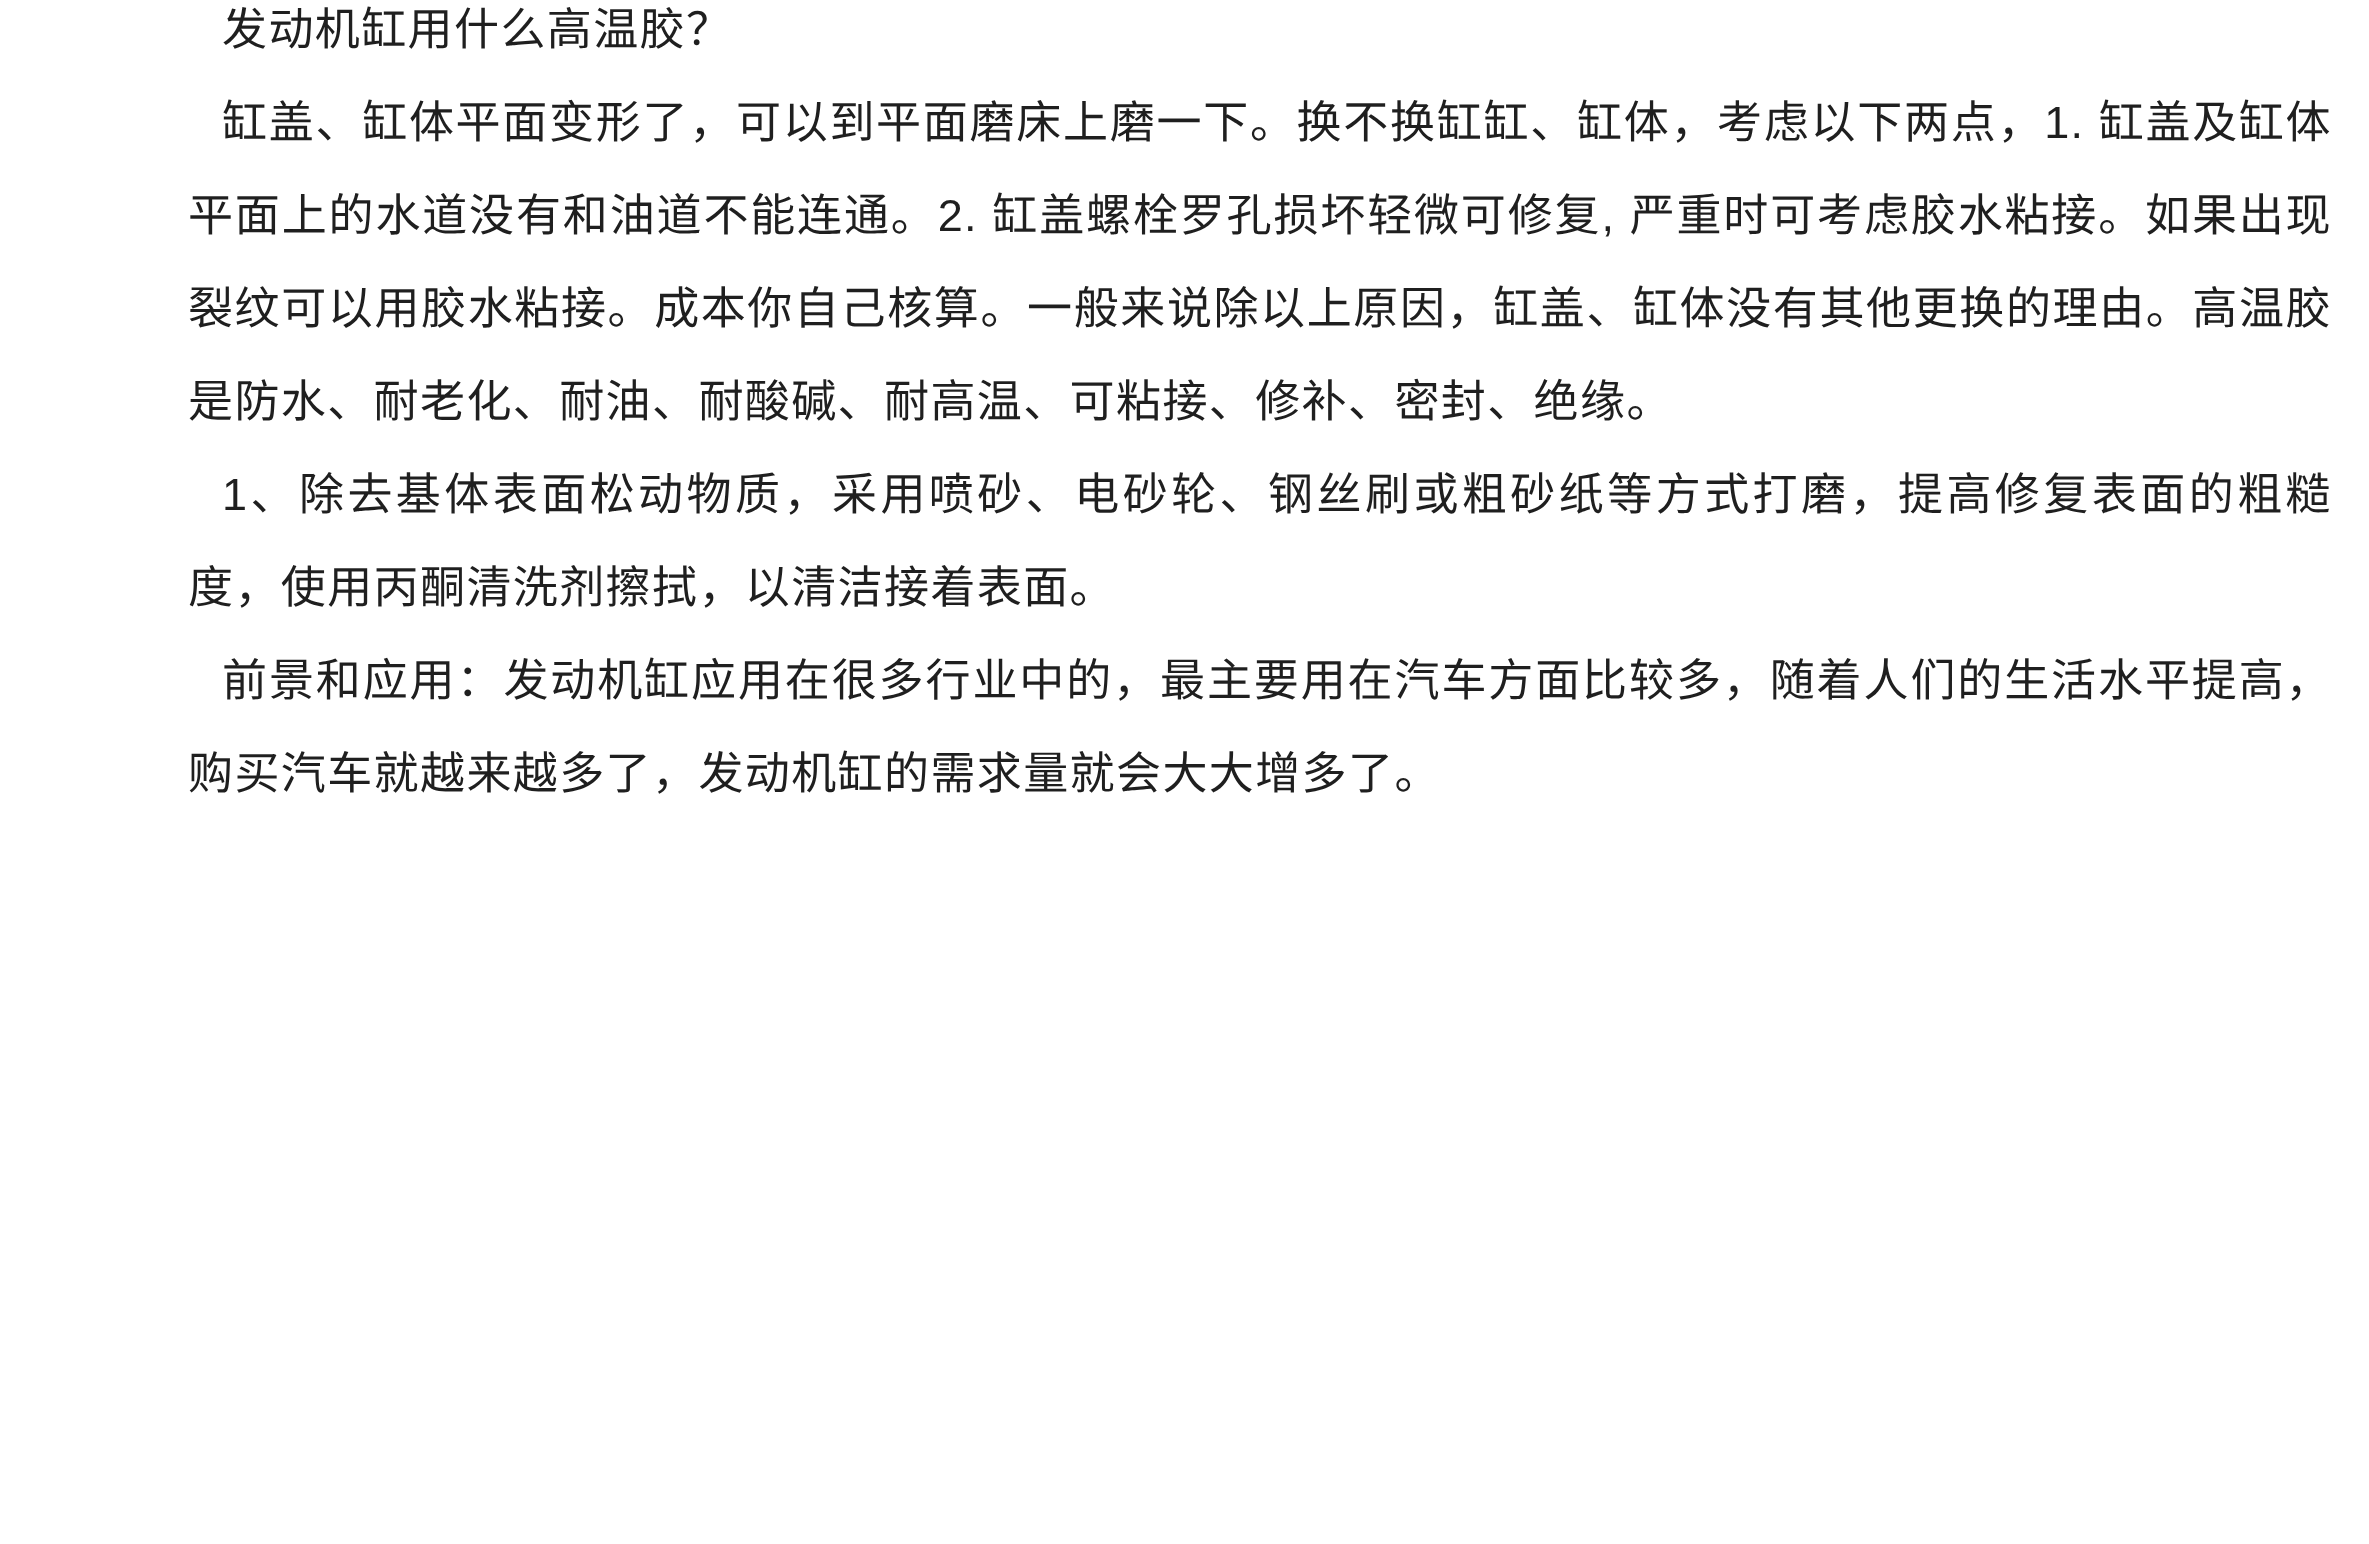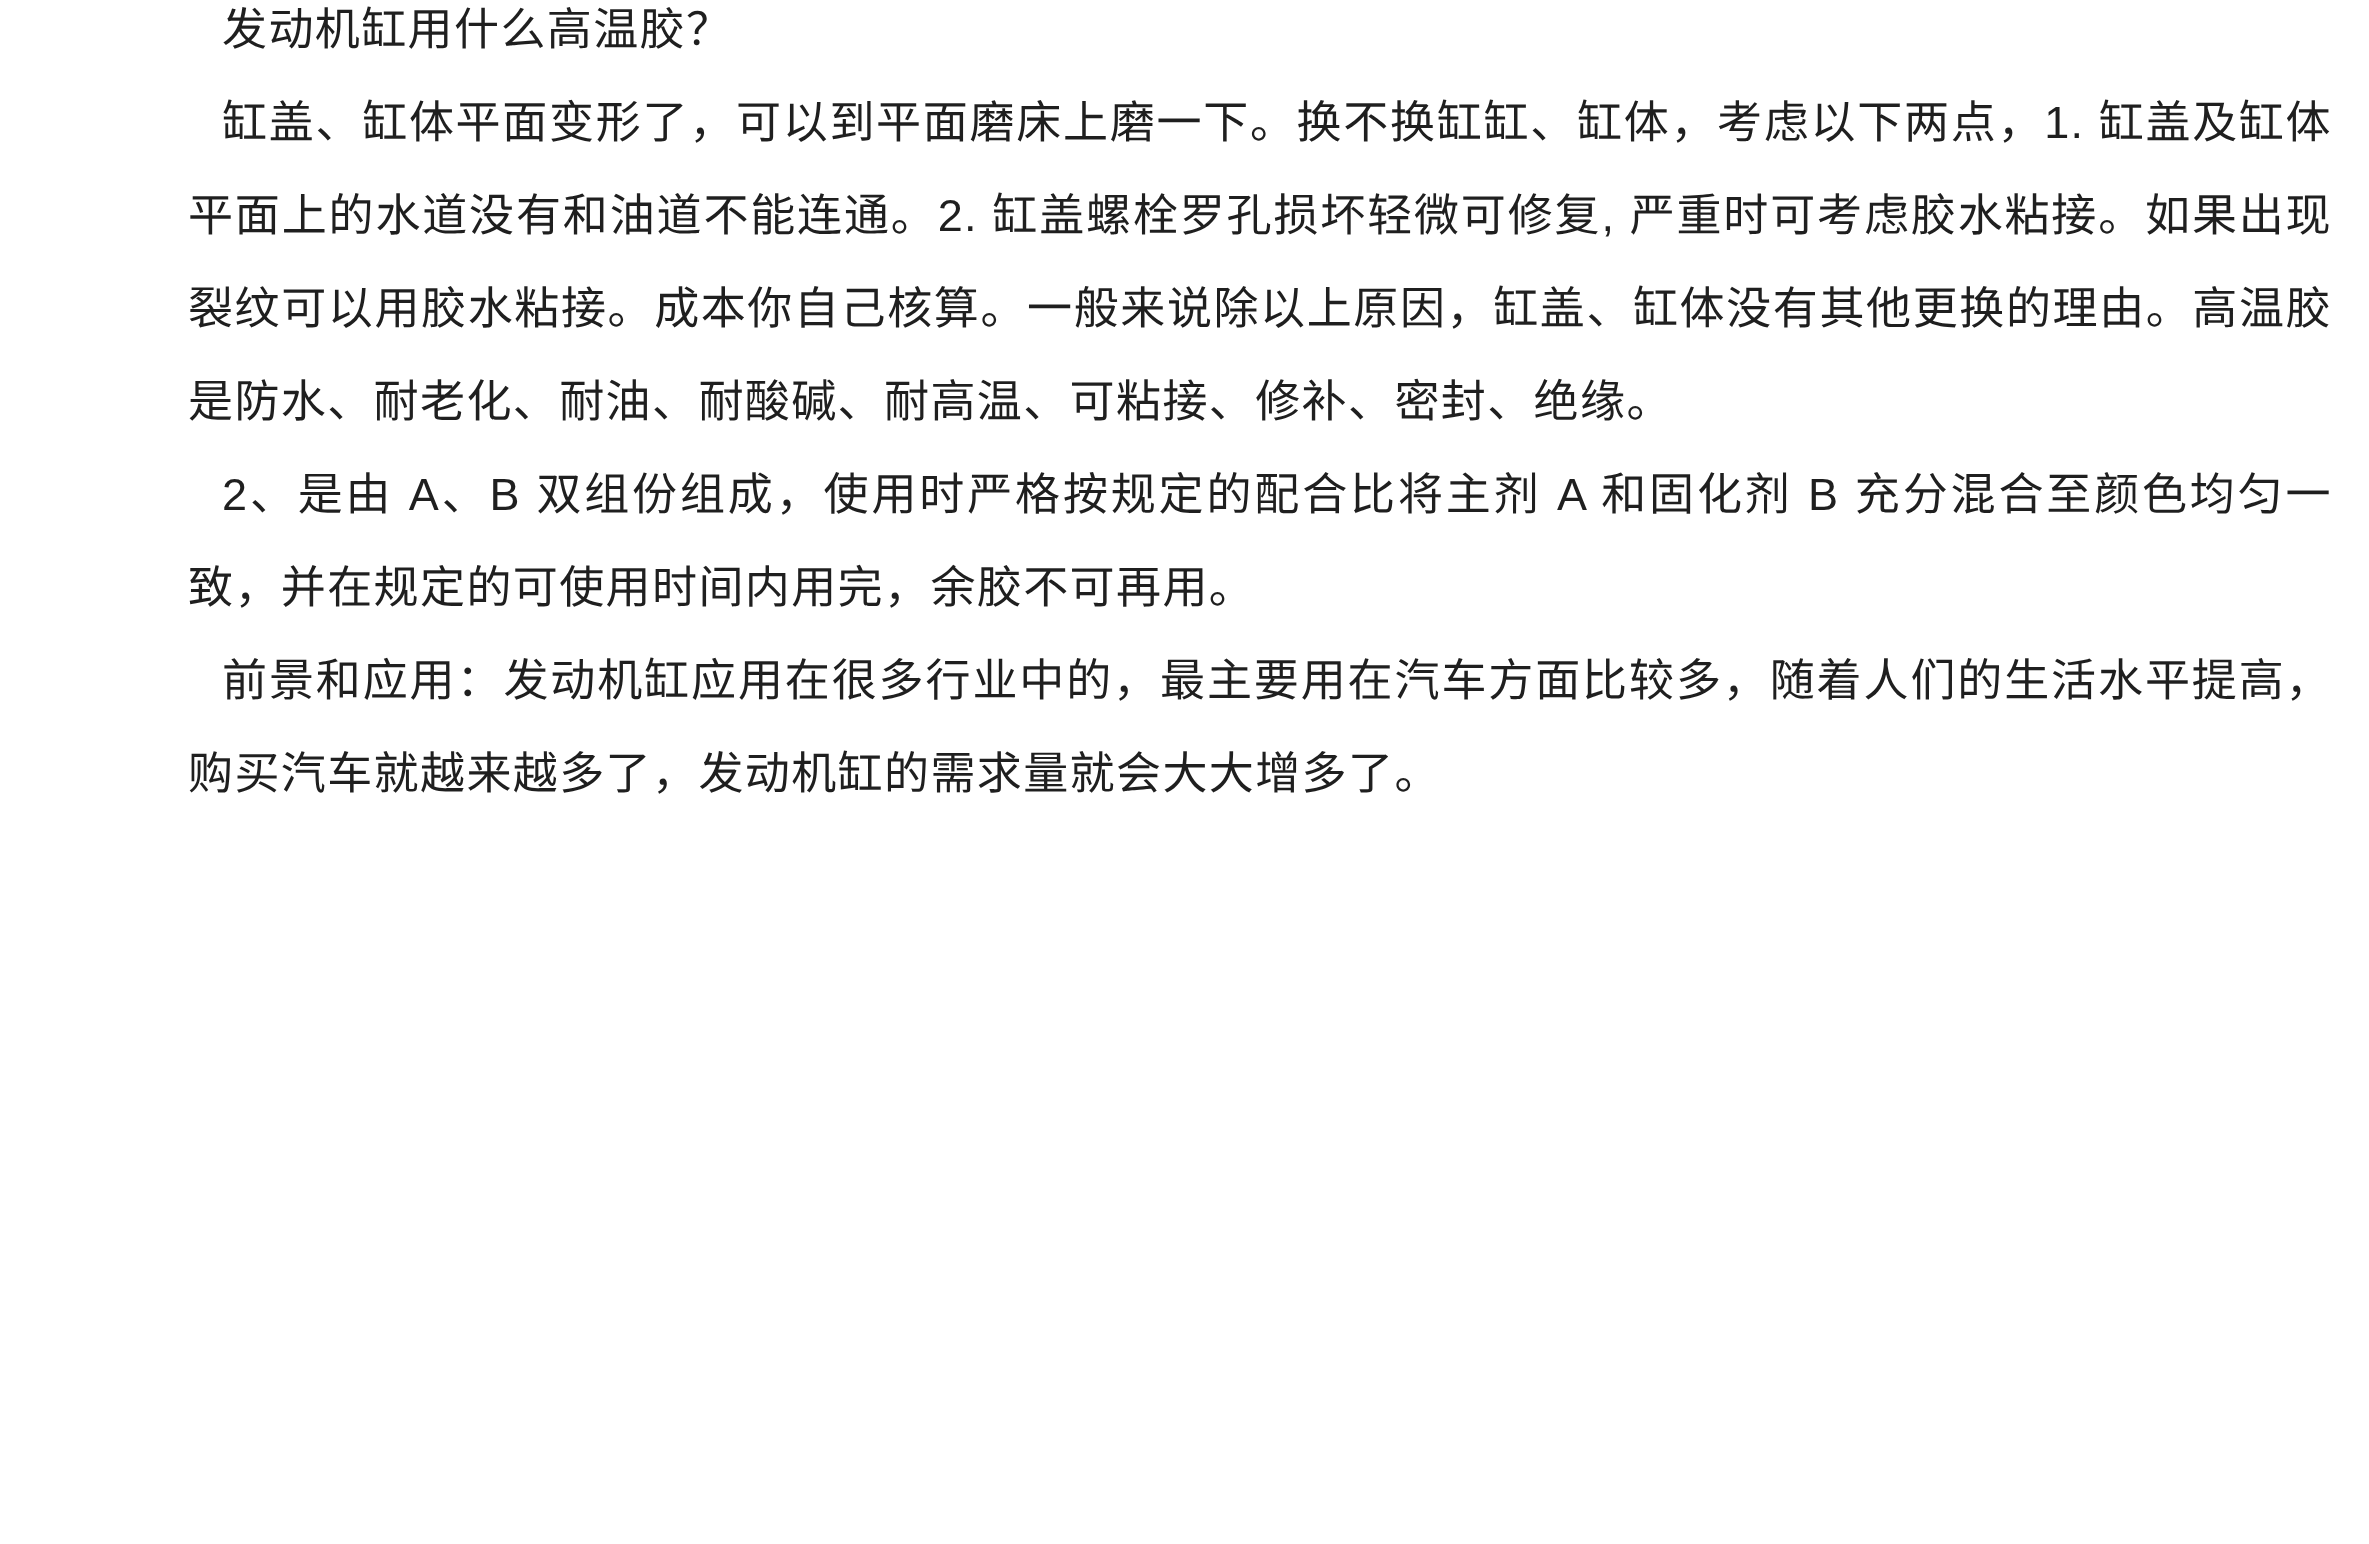--- a/index.html
+++ b/index.html
@@ -28,16 +28,16 @@
     padding: 0;
     text-indent: 34px;
   }
 </style>
 </head>
 <body>
 
 <div class="page">
   <p>发动机缸用什么高温胶？</p>
   <p>缸盖、缸体平面变形了，可以到平面磨床上磨一下。换不换缸缸、缸体，考虑以下两点，1. 缸盖及缸体平面上的水道没有和油道不能连通。2. 缸盖螺栓罗孔损坏轻微可修复, 严重时可考虑胶水粘接。如果出现裂纹可以用胶水粘接。成本你自己核算。一般来说除以上原因，缸盖、缸体没有其他更换的理由。高温胶是防水、耐老化、耐油、耐酸碱、耐高温、可粘接、修补、密封、绝缘。</p>
-  <p>2、是由 A、B 双组份组成，使用时严格按规定的配合比将主剂 A 和固化剂 B 充分混合至颜色均匀一致，并在规定的可使用时间内用完，余胶不可再用。</p>
+  <p>1、除去基体表面松动物质，采用喷砂、电砂轮、钢丝刷或粗砂纸等方式打磨，提高修复表面的粗糙度，使用丙酮清洗剂擦拭，以清洁接着表面。</p>
   <p>前景和应用：发动机缸应用在很多行业中的，最主要用在汽车方面比较多，随着人们的生活水平提高，购买汽车就越来越多了，发动机缸的需求量就会大大增多了。</p>
 </div>
 
 
 </body></html>

